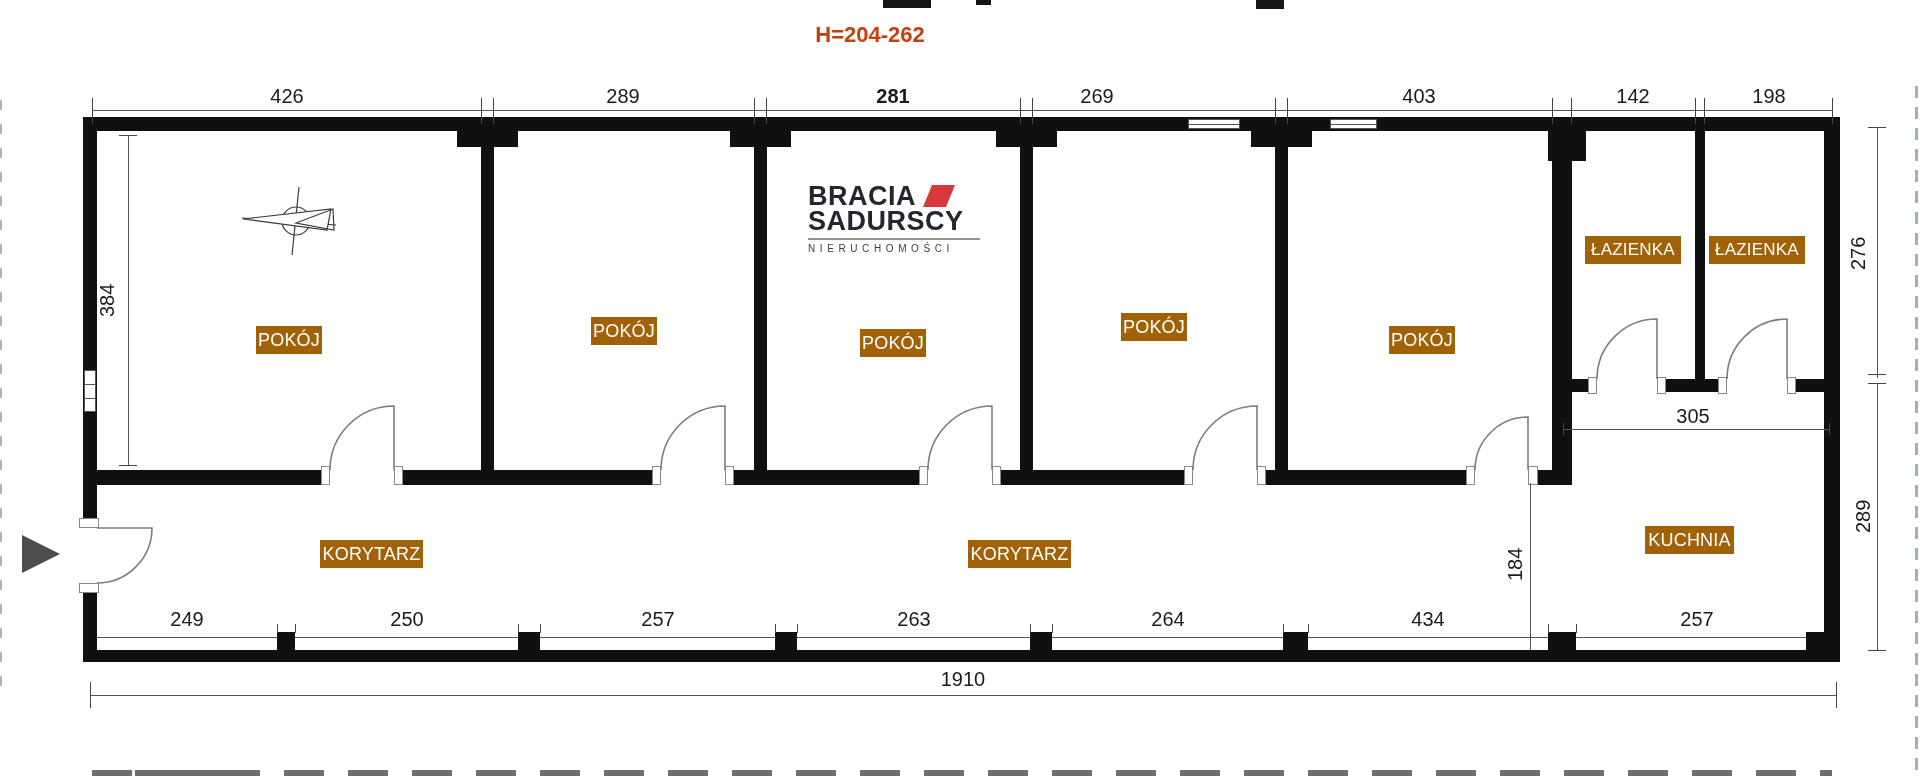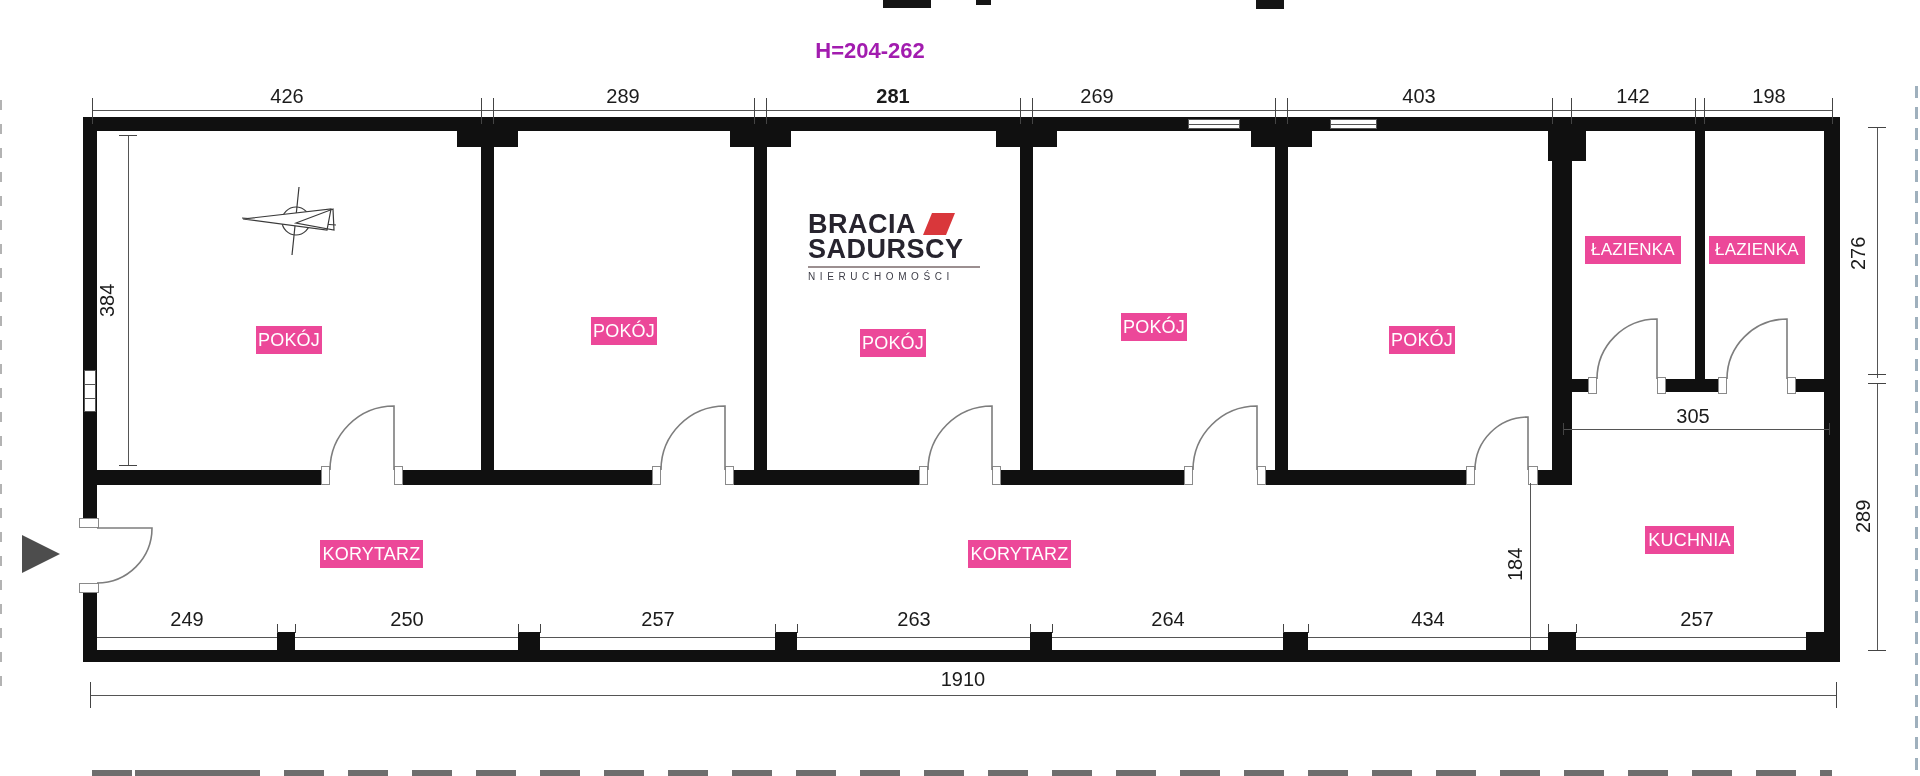--- a/index.html
+++ b/index.html
@@ -4,28 +4,28 @@
 <style>
   html,body{margin:0;padding:0;background:#fff;}
   #stage{position:relative;width:1920px;height:776px;background:#ffffff;overflow:hidden;
          font-family:"Liberation Sans","DejaVu Sans",sans-serif;}
   .wall{position:absolute;background:#101010;}
   .dimline{position:absolute;background:#555;}
   .tick{position:absolute;background:#444;}
   .dim{position:absolute;font-size:20px;font-weight:500;color:#1b1b1b;text-align:center;
        display:flex;align-items:center;justify-content:center;white-space:nowrap;}
   .vdim{writing-mode:vertical-rl;transform:rotate(180deg);}
-  .lbl{position:absolute;background:#ec4899;color:#ffffff;font-size:18px;letter-spacing:.2px;
+  .lbl{position:absolute;background:#a16207;color:#ffffff;font-size:18px;letter-spacing:.2px;
        display:flex;align-items:center;justify-content:center;white-space:nowrap;}
   .win{position:absolute;background:#fff;border:1px solid #555;box-sizing:border-box;}
   .jamb{position:absolute;background:#fff;border:1px solid #8a8a8a;box-sizing:border-box;}
   .whitegap{position:absolute;background:#fff;}
-  #title{position:absolute;left:760px;top:38px;width:220px;height:30px;text-align:center;
-         font-size:22px;font-weight:600;color:#a21caf;}
-  #logo{position:absolute;left:808px;top:184px;width:184px;color:#27242e;margin-top:28px;}
+  #title{position:absolute;left:760px;top:22px;width:220px;height:30px;text-align:center;
+         font-size:22px;font-weight:600;color:#c2410c;}
+  #logo{position:absolute;left:808px;top:184px;width:184px;color:#27242e;}
   #logo .row1{display:flex;align-items:flex-start;gap:6px;}
   .brand{font-size:27px;font-weight:bold;letter-spacing:.5px;line-height:25px;}
   #logo .rule{width:172px;height:2px;background:#9b8f90;margin:4px 0 3px 0;}
   #logo .sub{font-size:10px;font-weight:500;letter-spacing:4.6px;color:#3d3d47;}
   .edge-dashes-bottom{position:absolute;left:92px;top:770px;width:1740px;height:6px;
       background:repeating-linear-gradient(90deg,#6e6e6e 0 40px,transparent 40px 64px);}
   .edge-dash-long{position:absolute;left:135px;top:770px;width:98px;height:6px;background:#6e6e6e;}
   .edge-dashes-right{position:absolute;left:1915px;top:86px;width:3px;height:684px;
       background:repeating-linear-gradient(180deg,#9fb0bd 0 12px,transparent 12px 21px);}
   .edge-dashes-left{position:absolute;left:0;top:100px;width:2px;height:600px;

